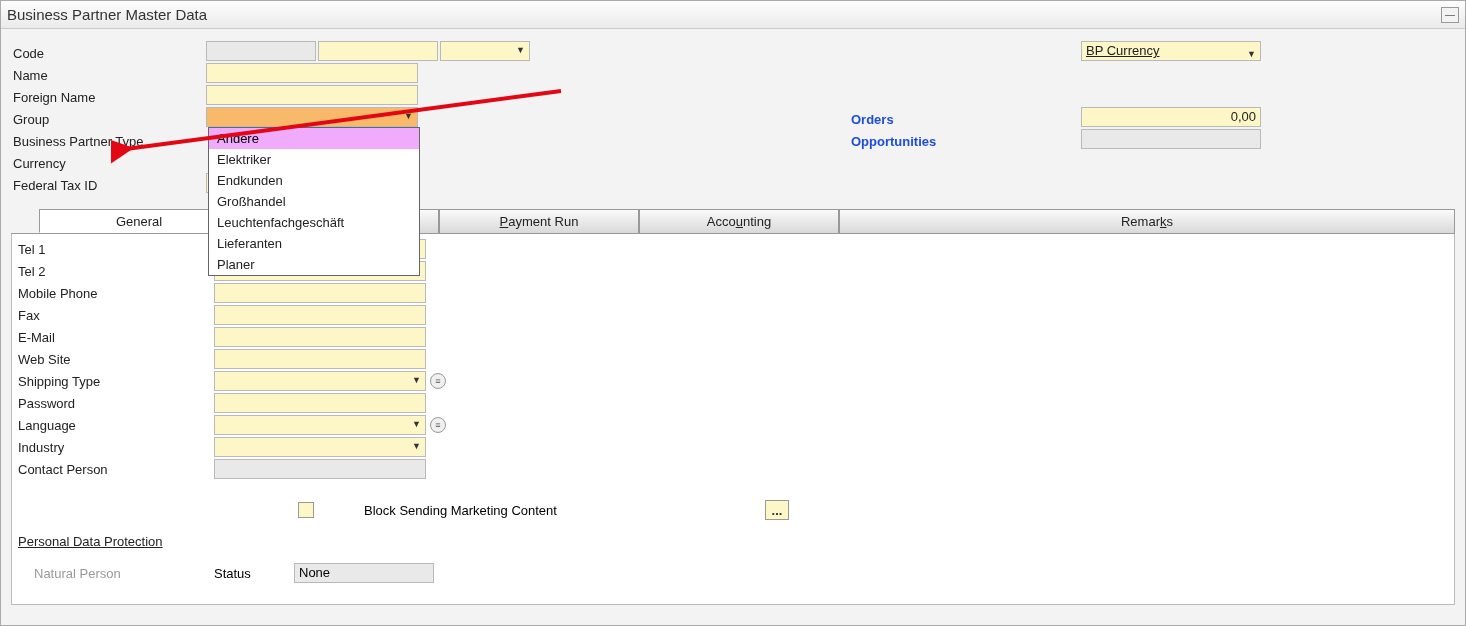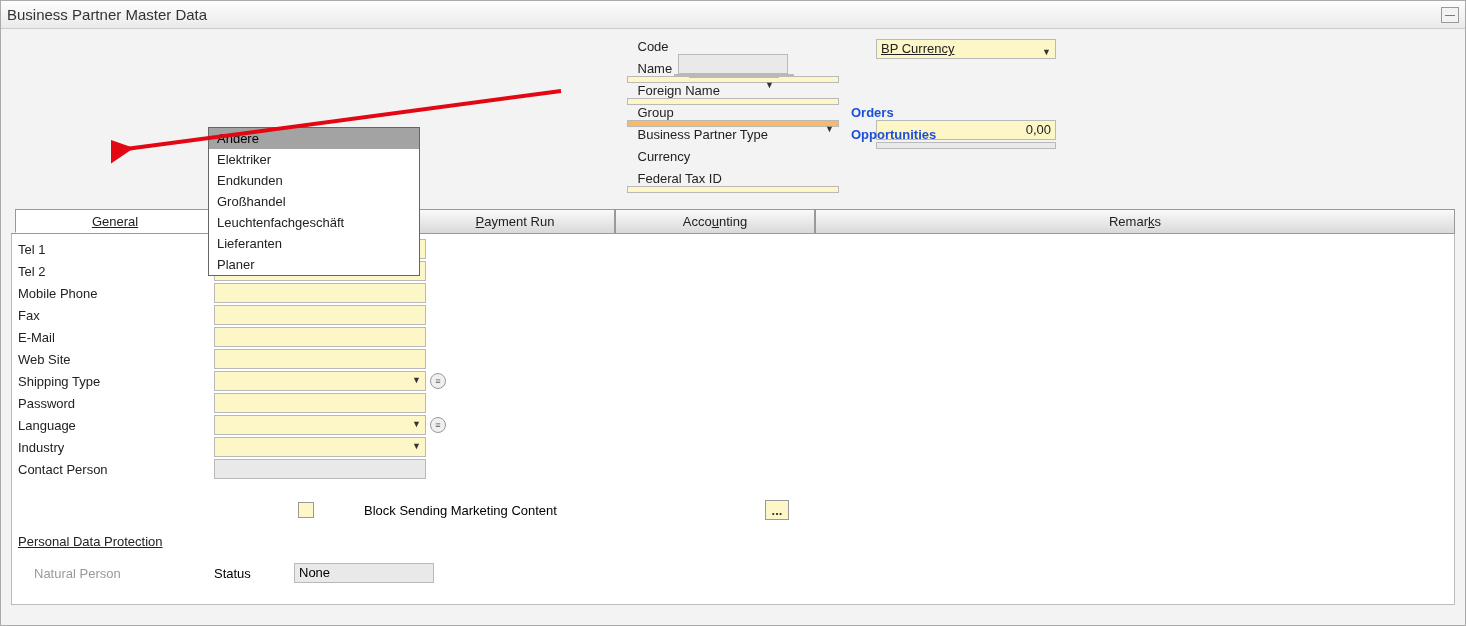--- a/index.html
+++ b/index.html
@@ -7,21 +7,21 @@
 
   .window { border: 1px solid #aaa; background: #fff; width: 1466px; height: 626px; }
   .titlebar { height: 28px; background: linear-gradient(#fdfdfd,#eaeaea); border-bottom: 1px solid #ccc; display: flex; align-items: center; justify-content: space-between; padding: 0 6px; }
   .titlebar .title { font-size: 15px; color: #333; }
   .titlebar .icons { display: flex; gap: 2px; }
   .winbtn { width: 18px; height: 16px; border: 1px solid #999; background: #f3f3f3; display:flex;align-items:center;justify-content:center;font-size:10px;color:#555;}
 
   .body { padding: 10px 10px 0 10px; position: relative; background: #f3f3f3; height: calc(100% - 28px); }
 
   .formgrid { position: relative; }
-  .row { display: flex; align-items: center; height: 22px; flex-direction: column; }
+  .row { display: flex; align-items: flex-end; height: 22px; }
   .lbl { width: 195px; color: #222; font-size: 13px; padding-left: 2px; }
   .ifield { height: 20px; border: 1px solid #b9b9b9; background: #fdf6c7; padding-left: 24px; }
   .ifield.gray { background: #e9e9e9; }
   .dd { position: relative; text-decoration: underline; }
   .dd::after { content: "▼"; position: absolute; right: 4px; top: 3px; font-size: 9px; color: #333; pointer-events:none;}
   .ifield.ro { text-align: right; padding-right: 4px; line-height:18px; font-size:13px; color:#222;}
 
   .rightcol { position: absolute; left: 840px; top: 0; }
   .rlbl { width: 230px; display:inline-block; color:#1d4ed8;font-weight:bold;}
 
@@ -39,21 +39,21 @@
 
   .chk { width:16px;height:16px;border:1px solid #999;background:#fdf6c7;display:inline-block;margin-right:6px;vertical-align:middle;}
   .linklbl { text-decoration: underline; color:#222; cursor:pointer;}
   .disabled-lbl { color:#999; }
 
   .ellipsisbtn { width:24px;height:20px;border:1px solid #999;background:#fdf6c7;display:inline-flex;align-items:center;justify-content:center;font-weight:bold;color:#333;}
 
   
   .popup { position:absolute; border:1px solid #666; background:#fff; z-index:50;}
   .popup .opt { padding:3px 8px; font-size:13px; color:#222; white-space:nowrap;}
-  .popup .opt.sel { background:#a3a3a3; color:#000;}
+  .popup .opt.sel { background:#f0abfc; color:#000;}
 
   
   .arrow-svg { position:absolute; top:58px; left:110px; z-index:60; pointer-events:none;}
 
 </style>
 </head>
 <body>
 
 <div class="window">
 
@@ -128,21 +128,21 @@
           <div class="opt">Endkunden</div>
           <div class="opt">Großhandel</div>
           <div class="opt">Leuchtenfachgeschäft</div>
           <div class="opt">Lieferanten</div>
           <div class="opt">Planer</div>
         </div>
 
     </div>
 
     <div class="tabs">
-      <div class="tab active" style="width:200px;margin-left:4px;text-decoration:underline;">
+      <div class="tab active" style="width:200px;margin-left:28px;">
         <span>General</span>
       </div>
       <div class="tab" style="width:200px;">
         <span>ment Terms</span>
       </div>
       <div class="tab" style="width:200px;">
         <span><span class="ul">P</span><span>ayment Run</span></span>
       </div>
       <div class="tab" style="width:200px;">
         <span>Acco<span class="ul">u</span>nting</span>

